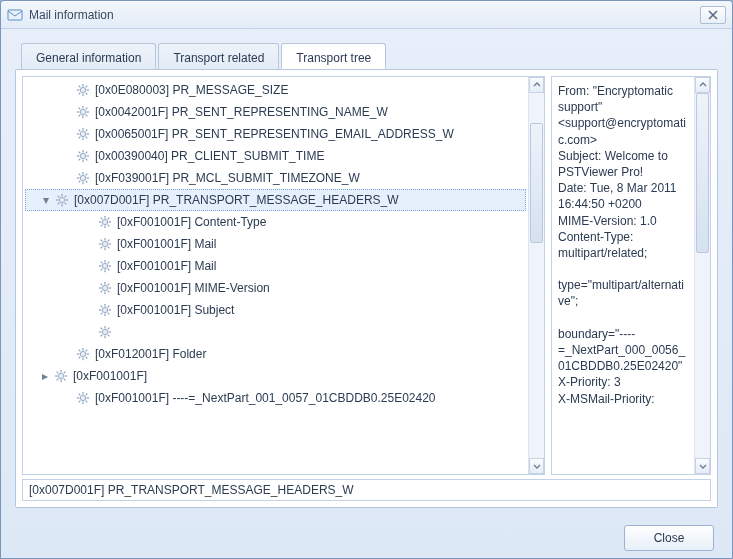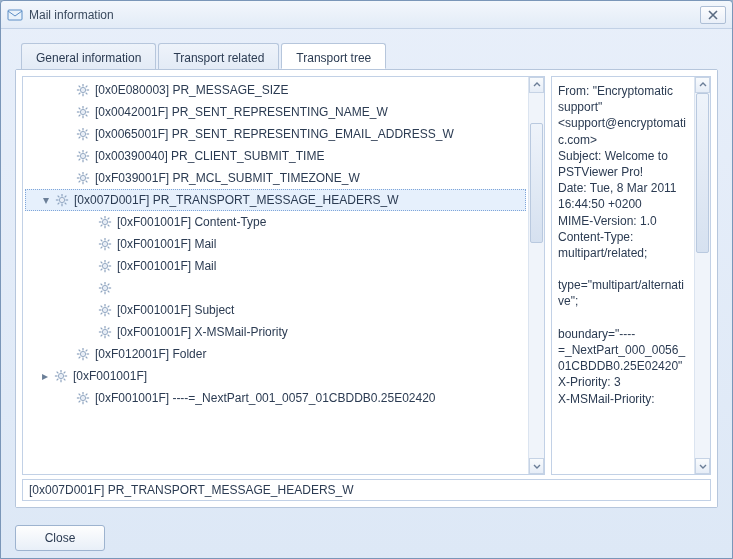--- a/index.html
+++ b/index.html
@@ -35,21 +35,21 @@
 .tree-row { display:flex; align-items:center; height:22px; padding-left:6px; white-space:nowrap; color:#2b3b52;}
 .tree-row.selected { background:#e6f0fc; border:1px dotted #7fa6d9; margin:0 2px; padding-left:4px;}
 .expander { width:12px; display:inline-flex; justify-content:center; color:#6b7f98; cursor:pointer;}
 .gear { width:16px; height:16px; margin:0 4px 0 2px; display:inline-flex; align-items:center; justify-content:center;}
 .row-text { color:#2b3b52; }
 
 .status-row { height:22px; border:1px solid #c2d1e6; background:#fff; padding:3px 6px; color:#2b3b52; }
 
 .detail-text { padding:4px 6px; color:#2b3b52; white-space:pre-wrap; word-break:break-word; line-height:1.35;}
 
-.button-row { height:40px; display:flex; justify-content:flex-start; align-items:center; padding: 20px 4px 0 0;}
+.button-row { height:40px; display:flex; justify-content:flex-end; align-items:center; padding: 20px 4px 0 0;}
 .btn-close { width:90px; height:26px; border:1px solid #9db3cf; border-radius:3px; background:linear-gradient(#fefefe,#e8eff8); color:#2b3b52; cursor:pointer;}
 
 svg { display:block; }
 </style>
 </head>
 <body>
 
 <div class="window">
 
   <div class="titlebar">
@@ -261,20 +261,21 @@
                         <line x1="8" y1="12" x2="8" y2="15"></line>
                         <line x1="1" y1="8" x2="4" y2="8"></line>
                         <line x1="12" y1="8" x2="15" y2="8"></line>
                         <line x1="3" y1="3" x2="5" y2="5"></line>
                         <line x1="11" y1="11" x2="13" y2="13"></line>
                         <line x1="13" y1="3" x2="11" y2="5"></line>
                         <line x1="5" y1="11" x2="3" y2="13"></line>
                       </g>
                     </svg>
                   </span>
+                  <span class="row-text">[0xF001001F] MIME-Version</span>
                 </div>
                 <div class="tree-row">
                   <span class="expander" style="margin-left: 54px;"></span>
                   <span class="gear">
                     <svg width="14" height="14" viewBox="0 0 16 16">
                       <circle cx="8" cy="8" r="3" fill="#e8eef6" stroke="#8ea4bf"></circle>
                       <g stroke="#8ea4bf" stroke-width="1.4">
                         <line x1="8" y1="1" x2="8" y2="4"></line>
                         <line x1="8" y1="12" x2="8" y2="15"></line>
                         <line x1="1" y1="8" x2="4" y2="8"></line>
@@ -298,21 +299,20 @@
                         <line x1="8" y1="12" x2="8" y2="15"></line>
                         <line x1="1" y1="8" x2="4" y2="8"></line>
                         <line x1="12" y1="8" x2="15" y2="8"></line>
                         <line x1="3" y1="3" x2="5" y2="5"></line>
                         <line x1="11" y1="11" x2="13" y2="13"></line>
                         <line x1="13" y1="3" x2="11" y2="5"></line>
                         <line x1="5" y1="11" x2="3" y2="13"></line>
                       </g>
                     </svg>
                   </span>
-                  <span class="row-text">[0xF001001F] X-MSMail-Priority</span>
                 </div>
                 <div class="tree-row">
                   <span class="expander" style="margin-left: 32px;"></span>
                   <span class="gear">
                     <svg width="14" height="14" viewBox="0 0 16 16">
                       <circle cx="8" cy="8" r="3" fill="#e8eef6" stroke="#8ea4bf"></circle>
                       <g stroke="#8ea4bf" stroke-width="1.4">
                         <line x1="8" y1="1" x2="8" y2="4"></line>
                         <line x1="8" y1="12" x2="8" y2="15"></line>
                         <line x1="1" y1="8" x2="4" y2="8"></line>

